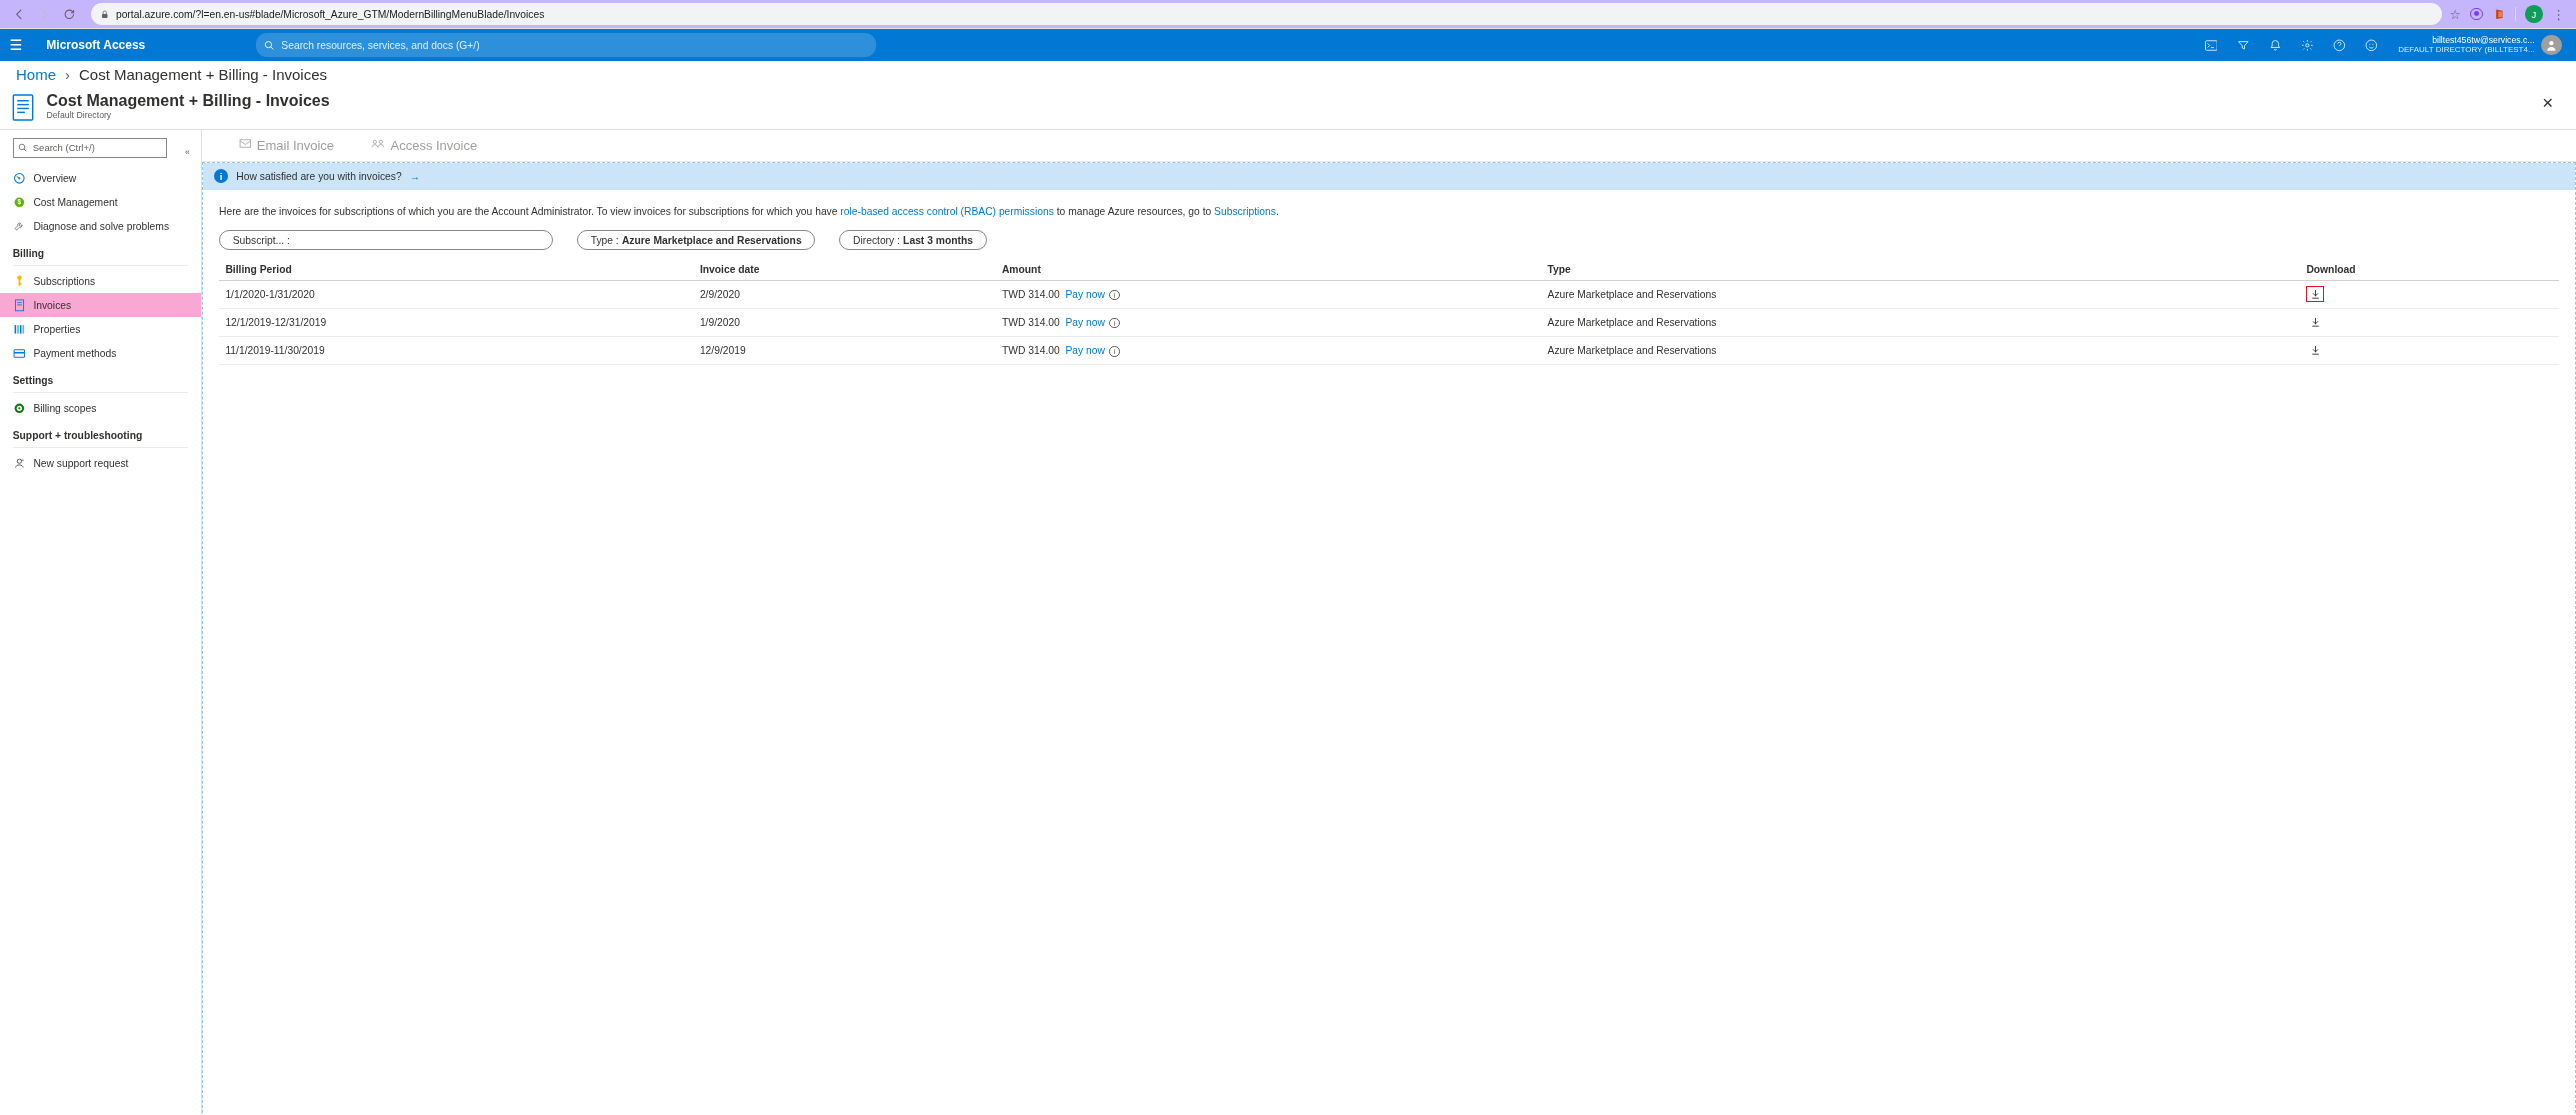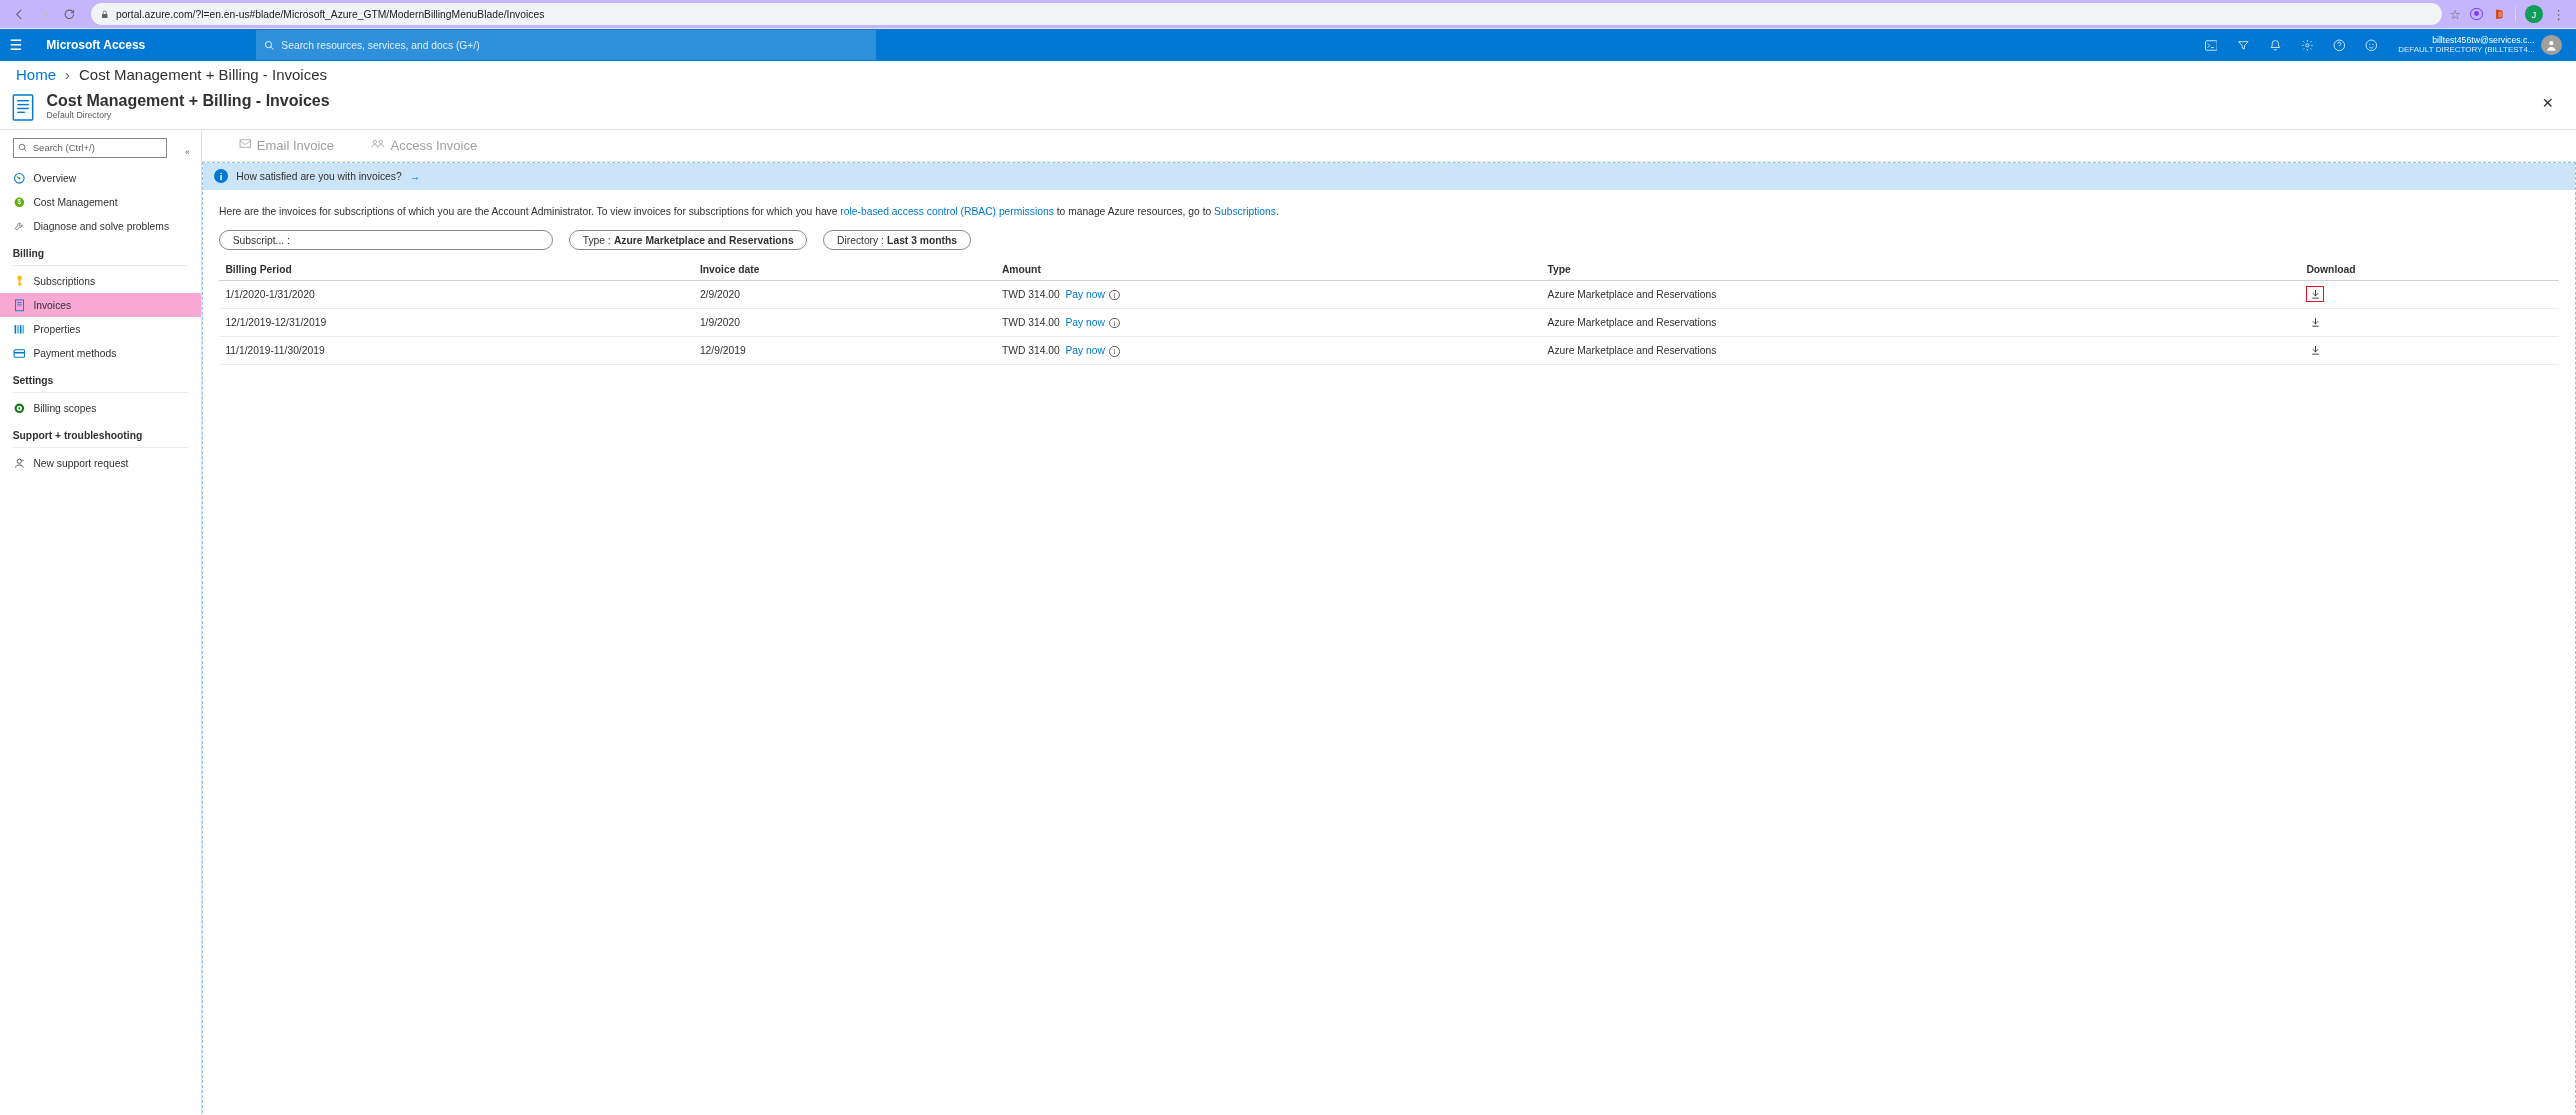--- a/index.html
+++ b/index.html
@@ -16,21 +16,21 @@
 .circ-purple { width:12.7px; height:12.7px; border:1.6px solid #7b3ff2; border-radius:50%; position:relative; }
 .circ-purple::after { content:""; position:absolute; width:4.8px; height:4.8px; background:#7b3ff2; border-radius:50%; top:2.4px; left:2.4px;}
 .office-icon { width:12.7px; height:12.7px; display:inline-block; }
 .avatar-g { width: 17.5px; height: 17.5px; border-radius: 50%; background:#0f9d58; color:#fff; display:flex; align-items:center; justify-content:center; font-size:9.5px;}
 .vsep { width:0.8px; height:14.3px; background:#dadce0; }
 
 
 .azure-bar { height: 32px; background: #0078d4; color: #fff; display: flex; align-items: center; padding: 0 9.5px; }
 .hamburger { font-size: 14.3px; margin-right: 24px; cursor: pointer; }
 .brand { font-size: 12px; font-weight: 600; margin-right: 111px; }
-.azure-search { flex: 1; max-width: 620px; height: 30px; background: rgba(255,255,255,0.18); border: none; border-radius: 1px; display: flex; align-items: center; padding: 0 8px; color: #fff; }
+.azure-search { flex: 1; max-width: 620px; height: 24px; background: rgba(255,255,255,0.18); border: none; border-radius: 11px; display: flex; align-items: center; padding: 0 8px; color: #fff; }
 .azure-search input { background: transparent; border: none; outline: none; color: #fff; width: 100%; font-size: 10.3px; }
 .azure-search input::placeholder { color: rgba(255,255,255,0.85); }
 .azure-right { margin-left: auto; display: flex; align-items: center; }
 .azure-icon { width: 32px; height: 32px; display:flex; align-items:center; justify-content:center; cursor:pointer; font-size:12.7px; }
 .azure-user { display:flex; align-items:center; gap:6.4px; padding-left:11px; padding-right:4.8px; }
 .azure-user-text { text-align:right; font-size:8.7px; line-height:1.2; }
 .azure-user-dir { font-size:8px; opacity:0.85; }
 .azure-avatar { width:20.7px; height:20.7px; background:#a19f9d; border-radius:50%; display:flex; align-items:center; justify-content:center; }
 
 
@@ -63,21 +63,21 @@
 .commandbar { height: 32px; display:flex; align-items:center; padding: 0 14.3px; border-bottom: 0.8px solid #edebe9; gap: 14.3px; }
 .cmd { display:flex; align-items:flex-start; gap:4.8px; color:#a19f9d; font-size:13px; cursor:default;margin-left:23px;}
 .content-scroll { flex:1; border: 1.6px dashed #8ec5f0; border-top: 1.6px dashed #8ec5f0; margin: 0; overflow:auto; background: #fff;}
 .msgbar { background:#cce4f7; display:flex; align-items:center; padding: 6.4px 11px; font-size:10.3px; gap:8px;}
 .info-circ { width:14.3px; height:14.3px; background:#0078d4; border-radius:50%; color:#fff; display:flex; align-items:center; justify-content:center; font-size:9.5px; font-weight:bold;}
 .arrow-link { color:#0078d4; }
 
 .desc { padding: 14.3px 16px 11px 16px; font-size: 10.3px; line-height: 1.5; }
 .desc a { color:#0078d4; text-decoration:none; }
 
-.pill-row { display:flex; gap:16px; padding: 0 16px 9.5px 16px; }
+.pill-row { display:flex; gap:24px; padding: 0 16px 9.5px 16px; }
 .pill { border:0.8px solid #8a8886; border-radius: 12.7px; padding: 3.2px 12.7px; font-size:10.3px; display:flex; align-items:center;}
 .pill-wide { width: 334px;}
 .pill .lbl { color:#323130; }
 .pill .val { font-weight:600; margin-left:3.2px;}
 
 table.inv { width: calc(100% - 32px); margin: 0 16px; border-collapse: collapse; font-size: 10.3px; }
 table.inv th { text-align:left; font-weight:600; padding: 4.8px 6.4px; border-bottom: 0.8px solid #d2d0ce; }
 table.inv td { padding: 5.6px 6.4px; border-bottom: 0.8px solid #edebe9; }
 .paynow { color:#0078d4; cursor:pointer; }
 .info-o { display:inline-flex; width:10.3px; height:10.3px; border:0.8px solid #605e5c; border-radius:50%; align-items:center; justify-content:center; font-size:7.2px; color:#605e5c; margin-left:1.6px;}

